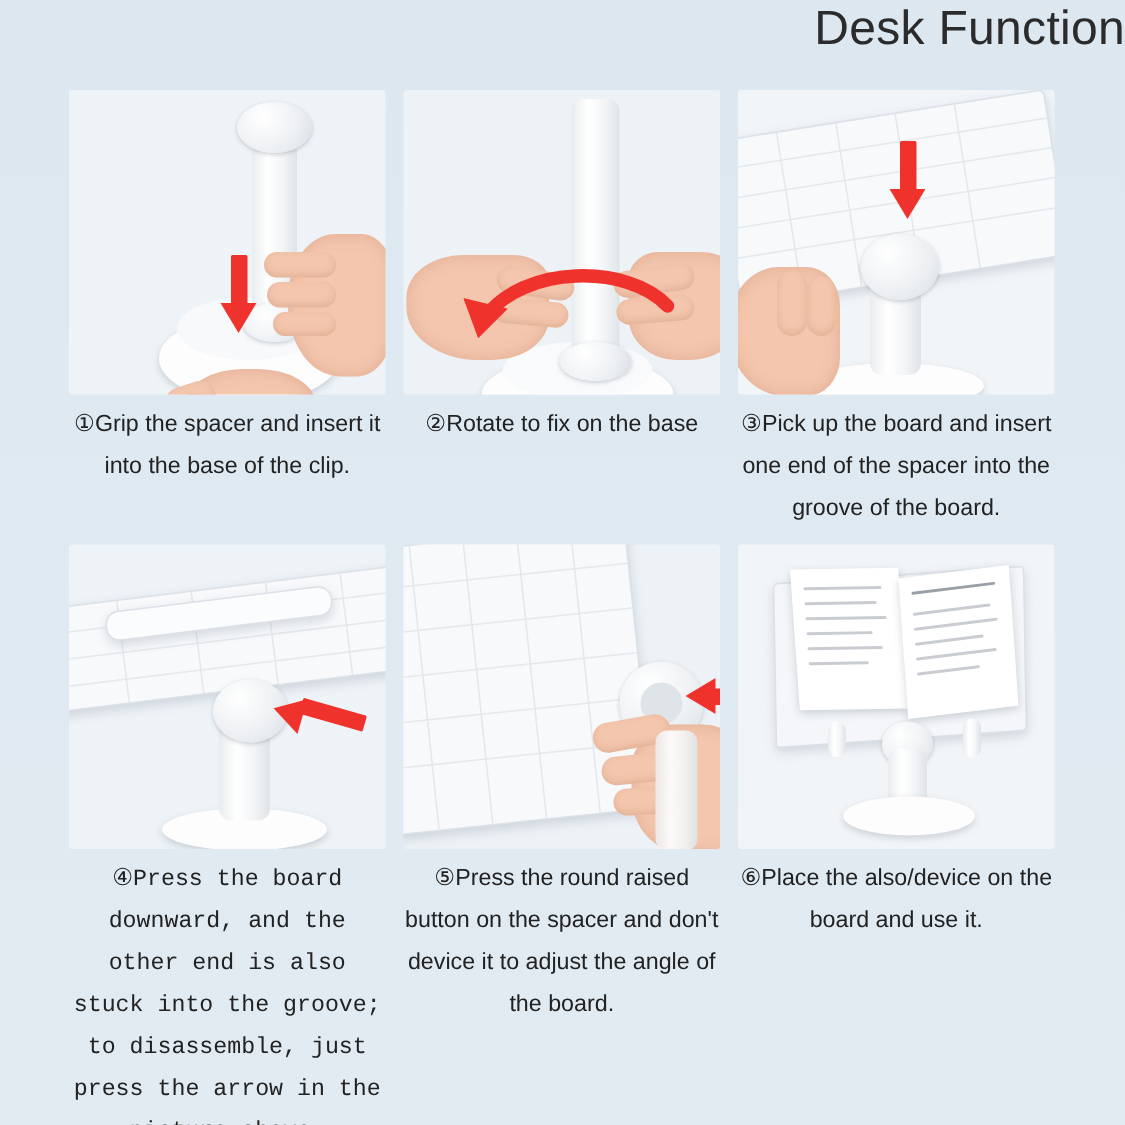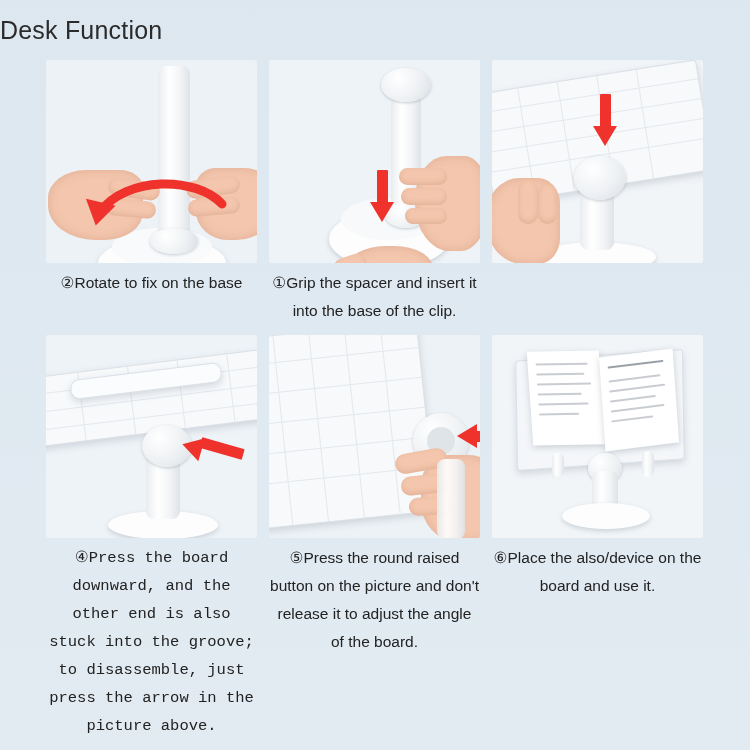--- a/index.html
+++ b/index.html
@@ -14,24 +14,23 @@
     overflow: hidden;
   }
   .page {
     position: relative;
     width: 750px;
     height: 750px;
     background: linear-gradient(180deg, #dde7ef 0%, #dfe9f1 40%, #e2ebf2 100%);
     box-sizing: border-box;
   }
   .title {
-    text-align: left;
-    font-size: 25px;
+    text-align: right;
+    font-size: 32px;
     color: #2b2b2b;
-    padding-top: 16px;
     letter-spacing: 0.2px;
     font-weight: 400;
   }
   .grid {
     position: absolute;
     top: 60px;
     left: 0;
     width: 750px;
     display: flex;
     flex-wrap: wrap;
@@ -132,20 +131,46 @@
 </head>
 <body>
 
 <div class="page">
 
   <div class="title">Desk Function</div>
 
   <div class="grid">
 
     <div class="cell">
+      <div class="photo">
+
+        <div class="disc" style="left:60px; top:150px; width:120px; height:58px;"></div>
+        <div class="disc" style="left:72px; top:138px; width:96px; height:42px; box-shadow:none; background:#f7f9fb;"></div>
+
+        <div class="pole" style="left:122px; top:18px; width:30px; height:130px;"></div>
+        <div class="knob" style="left:112px; top:8px; width:50px; height:34px;"></div>
+        <div class="knob" style="left:116px; top:142px; width:42px; height:26px;"></div>
+
+        <div class="hand" style="left:146px; top:96px; width:70px; height:95px; border-radius:45% 30% 35% 50%;"></div>
+        <div class="finger" style="left:130px; top:108px; width:48px; height:17px;"></div>
+        <div class="finger" style="left:132px; top:128px; width:46px; height:17px;"></div>
+        <div class="finger" style="left:136px; top:148px; width:42px; height:16px;"></div>
+
+        <div class="hand" style="left:78px; top:186px; width:86px; height:50px; border-radius:45% 45% 20% 20%;"></div>
+        <div class="finger" style="left:64px; top:196px; width:34px; height:20px; transform:rotate(-18deg);"></div>
+
+        <div class="arr-stem" style="left:108px; top:110px; width:11px; height:34px;"></div>
+        <div class="arr-head" style="left:101px; top:142px; border-left:12px solid transparent; border-right:12px solid transparent; border-top:20px solid #f0322c;"></div>
+      </div>
+      <div class="caption">
+        <span class="num">①</span><span>Grip the spacer and insert it into the base of the clip.</span>
+      </div>
+    </div>
+
+    <div class="cell">
       <div class="photo bg2">
         <div class="disc" style="left:52px; top:178px; width:128px; height:50px;"></div>
         <div class="disc" style="left:66px; top:168px; width:100px; height:38px; box-shadow:none; background:#f8fafc;"></div>
         <div class="pole" style="left:112px; top:6px; width:32px; height:172px;"></div>
         <div class="knob" style="left:104px; top:168px; width:48px; height:26px;"></div>
 
         <div class="hand" style="left:2px; top:110px; width:95px; height:70px; border-radius:40% 25% 40% 50%;"></div>
         <div class="finger" style="left:62px; top:120px; width:52px; height:18px; transform:rotate(8deg);"></div>
         <div class="finger" style="left:60px; top:140px; width:50px; height:17px; transform:rotate(5deg);"></div>
 
@@ -153,46 +178,20 @@
         <div class="finger" style="left:140px; top:118px; width:54px; height:18px; transform:rotate(-8deg);"></div>
         <div class="finger" style="left:142px; top:138px; width:52px; height:17px; transform:rotate(-5deg);"></div>
 
         <svg class="curve-arrow" width="150" height="60" style="left:40px; top:110px;" viewBox="0 0 150 60">
           <path d="M14 42 C 40 6, 110 6, 136 34" stroke="#f0322c" stroke-width="9" fill="none" stroke-linecap="round"></path>
           <polygon points="12,22 28,48 0,48" fill="#f0322c" transform="rotate(-45 14 40)"></polygon>
         </svg>
       </div>
       <div class="caption">
         <span class="num">②</span><span>Rotate to fix on the base</span>
-      </div>
-    </div>
-
-    <div class="cell">
-      <div class="photo">
-
-        <div class="disc" style="left:60px; top:150px; width:120px; height:58px;"></div>
-        <div class="disc" style="left:72px; top:138px; width:96px; height:42px; box-shadow:none; background:#f7f9fb;"></div>
-
-        <div class="pole" style="left:122px; top:18px; width:30px; height:130px;"></div>
-        <div class="knob" style="left:112px; top:8px; width:50px; height:34px;"></div>
-        <div class="knob" style="left:116px; top:142px; width:42px; height:26px;"></div>
-
-        <div class="hand" style="left:146px; top:96px; width:70px; height:95px; border-radius:45% 30% 35% 50%;"></div>
-        <div class="finger" style="left:130px; top:108px; width:48px; height:17px;"></div>
-        <div class="finger" style="left:132px; top:128px; width:46px; height:17px;"></div>
-        <div class="finger" style="left:136px; top:148px; width:42px; height:16px;"></div>
-
-        <div class="hand" style="left:78px; top:186px; width:86px; height:50px; border-radius:45% 45% 20% 20%;"></div>
-        <div class="finger" style="left:64px; top:196px; width:34px; height:20px; transform:rotate(-18deg);"></div>
-
-        <div class="arr-stem" style="left:108px; top:110px; width:11px; height:34px;"></div>
-        <div class="arr-head" style="left:101px; top:142px; border-left:12px solid transparent; border-right:12px solid transparent; border-top:20px solid #f0322c;"></div>
-      </div>
-      <div class="caption">
-        <span class="num">①</span><span>Grip the spacer and insert it into the base of the clip.</span>
       </div>
     </div>
 
     <div class="cell">
       <div class="photo bg3">
 
         <div class="board" style="left:-8px; top:16px; width:220px; height:110px; transform:rotate(-9deg); border-radius:4px;">
           <div class="hline" style="left:0; top:18px; width:100%; height:1px;"></div>
           <div class="hline" style="left:0; top:38px; width:100%; height:1px;"></div>
           <div class="hline" style="left:0; top:58px; width:100%; height:1px;"></div>
@@ -206,20 +205,23 @@
         <div class="disc" style="left:44px; top:182px; width:120px; height:30px;"></div>
         <div class="pole" style="left:88px; top:112px; width:34px; height:78px;"></div>
         <div class="knob" style="left:82px; top:96px; width:52px; height:44px;"></div>
 
         <div class="hand" style="left:-6px; top:118px; width:74px; height:86px; border-radius:45% 30% 30% 50%;"></div>
         <div class="finger" style="left:26px; top:120px; width:20px; height:44px; border-radius:10px;"></div>
         <div class="finger" style="left:46px; top:124px; width:19px; height:40px; border-radius:10px;"></div>
 
         <div class="arr-stem" style="left:108px; top:34px; width:11px; height:34px;"></div>
         <div class="arr-head" style="left:101px; top:66px; border-left:12px solid transparent; border-right:12px solid transparent; border-top:20px solid #f0322c;"></div>
+      </div>
+      <div class="caption">
+        <span class="num">③</span><span>Pick up the board and insert one end of the spacer into the groove of the board.</span>
       </div>
     </div>
 
     <div class="cell row2" style="margin-top:10px;font-family:Liberation Mono, monospace;">
       <div class="photo">
 
         <div class="board" style="left:-16px; top:28px; width:240px; height:68px; transform:rotate(-7deg); border-radius:4px;">
           <div class="hline" style="left:0; top:16px; width:100%; height:1px;"></div>
           <div class="hline" style="left:0; top:34px; width:100%; height:1px;"></div>
           <div class="hline" style="left:0; top:52px; width:100%; height:1px;"></div>
@@ -265,21 +267,21 @@
         <div class="finger" style="left:126px; top:116px; width:52px; height:20px; transform:rotate(-10deg);"></div>
         <div class="finger" style="left:132px; top:140px; width:48px; height:19px; transform:rotate(-6deg);"></div>
         <div class="finger" style="left:140px; top:162px; width:44px; height:18px; transform:rotate(-3deg);"></div>
 
         <div class="pole" style="left:168px; top:124px; width:28px; height:80px; opacity:0.9;"></div>
 
         <div class="arr-stem" style="left:206px; top:96px; width:30px; height:11px;"></div>
         <div class="arr-head" style="left:188px; top:89px; border-top:12px solid transparent; border-bottom:12px solid transparent; border-right:20px solid #f0322c;"></div>
       </div>
       <div class="caption">
-        <span class="num">⑤</span><span>Press the round raised button on the picture and don't release it to adjust the angle of the board.</span>
+        <span class="num">⑤</span><span>Press the round raised button on the spacer and don't device it to adjust the angle of the board.</span>
       </div>
     </div>
 
     <div class="cell row2" style="margin-top:10px;">
       <div class="photo bg3">
 
         <div class="board" style="left:24px; top:20px; width:166px; height:108px; transform:rotate(-4deg) skewX(-3deg); border-radius:3px; background:#f4f6f9;"></div>
 
         <div class="book" style="left:38px; top:16px; width:72px; height:94px; transform:rotate(-4deg) skewY(3deg);">
           <div class="bookline" style="left:8px; top:12px; width:52px;"></div>

